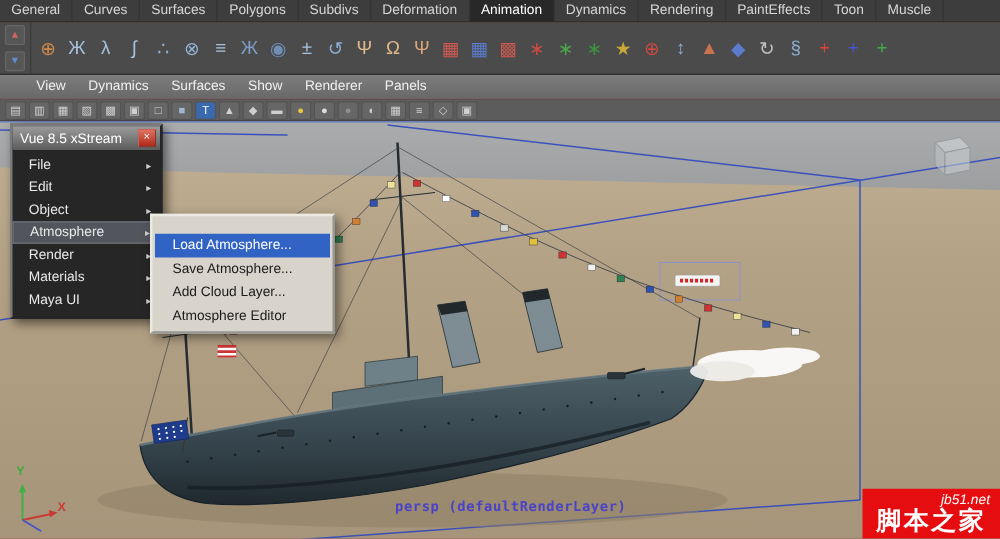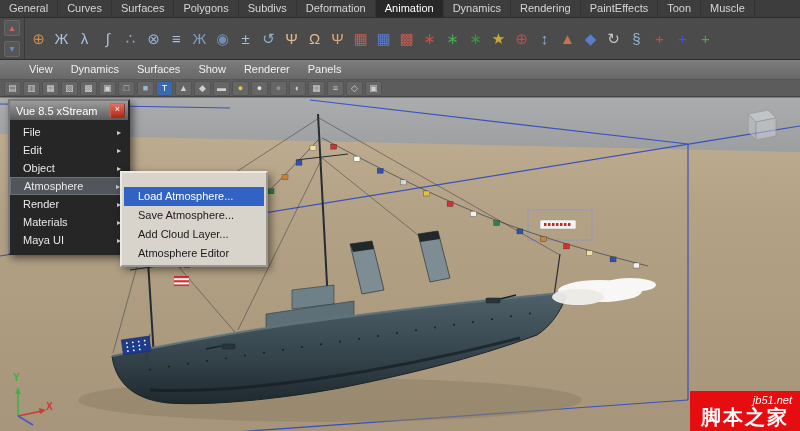--- a/index.html
+++ b/index.html
@@ -392,20 +392,21 @@
         <line x1="18" y1="318" x2="18" y2="294" stroke="#44b044"></line>
         <polygon points="18,289 15,296 21,296" fill="#44b044" stroke="none"></polygon>
         <line x1="18" y1="318" x2="42" y2="313" stroke="#cc3b33"></line>
         <polygon points="46,312 39,310 40,316" fill="#cc3b33" stroke="none"></polygon>
         <line x1="18" y1="318" x2="33" y2="327" stroke="#4a57c8"></line>
       </g>
     </svg>
 
     <span class="axis-label y">Y</span>
     <span class="axis-label x">X</span>
+    <div class="persp-label">persp (defaultRenderLayer)</div>
 
     <div class="watermark">
       <div class="wm-site">jb51.net</div>
       <div class="wm-name">脚本之家</div>
     </div>
   </div>
 
   <div class="vue-panel">
     <div class="vue-title">
       <span>Vue 8.5 xStream</span>

